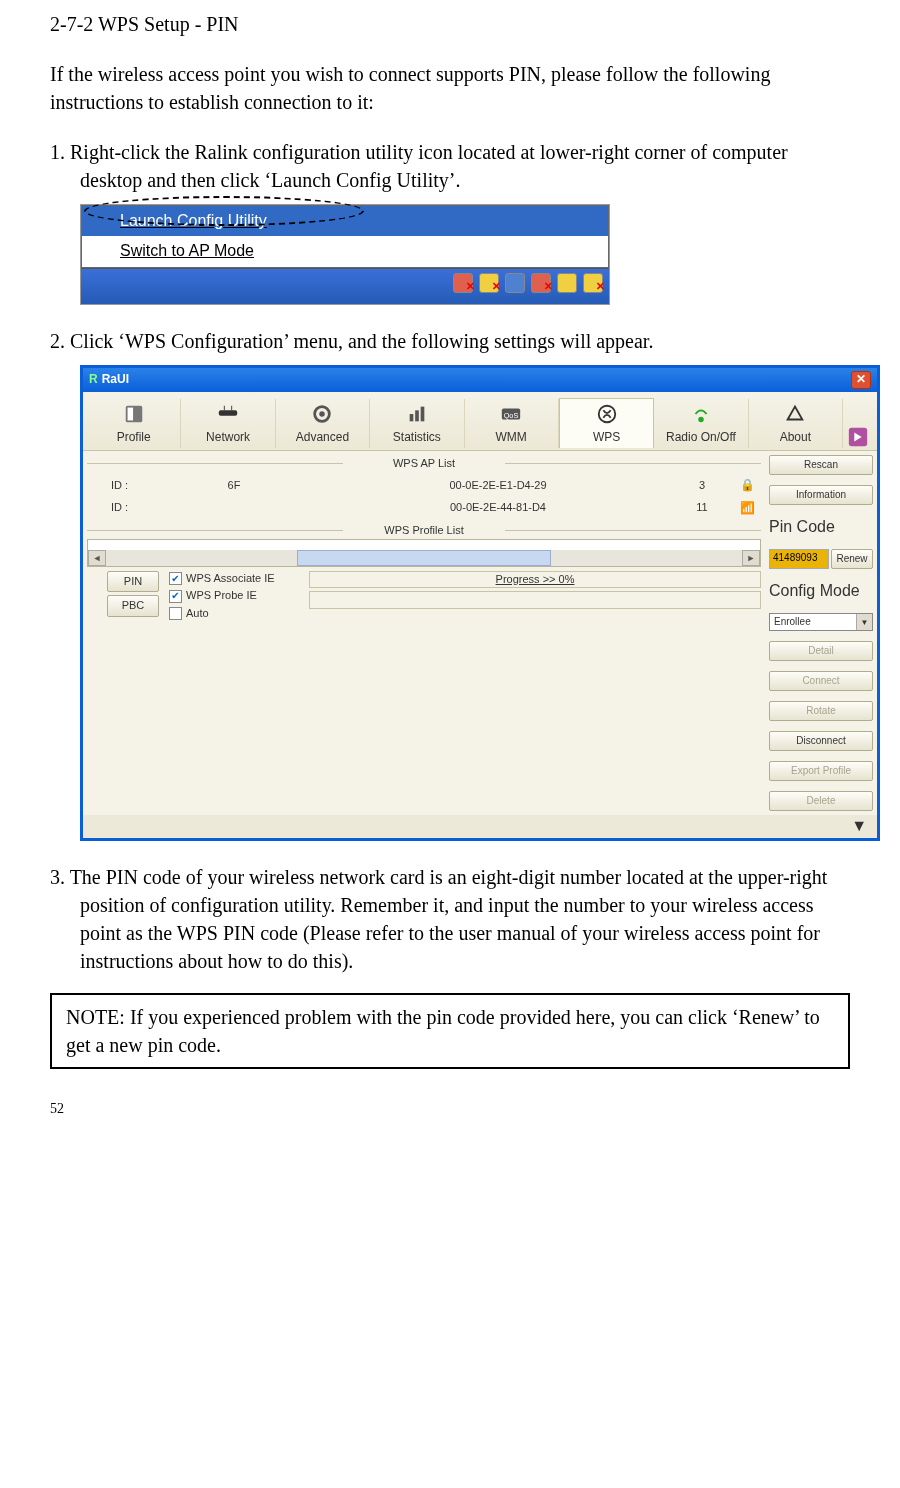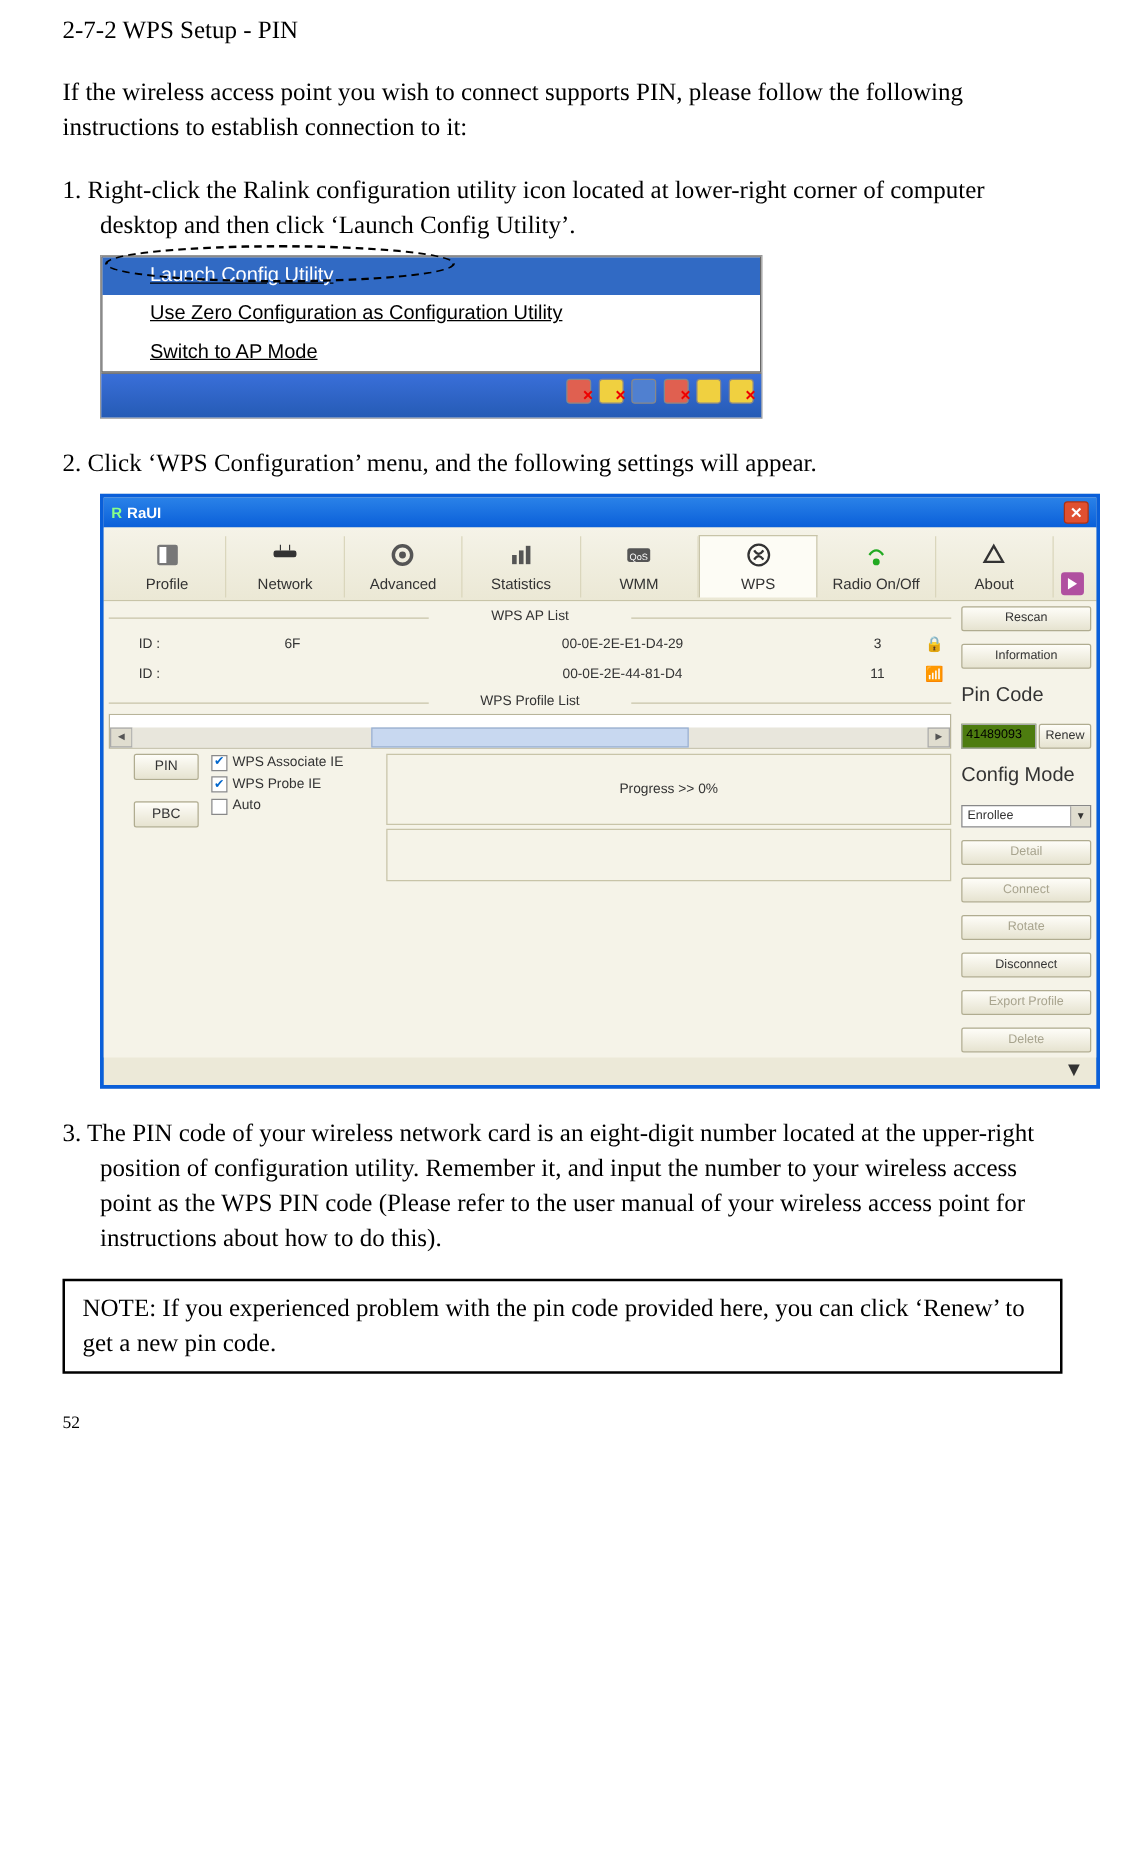--- a/index.html
+++ b/index.html
@@ -170,55 +170,56 @@
       height: 28px;
       background: #fff;
       border: 1px solid #b8b49a;
       display: flex;
       align-items: flex-end;
     }
     .sb-btn { width: 18px; height: 16px; background: #e0ddcf; border: 1px solid #aaa; display: flex; align-items: center; justify-content: center; font-size: 9px; color: #555; }
     .sb-track { flex: 1; height: 16px; background: #e8e6dc; }
     .sb-thumb { width: 40%; height: 100%; margin: 0 auto; background: #c8d8f0; border: 1px solid #9ab0d0; }
     .bottom-row { display: flex; gap: 10px; margin-top: 4px; }
-    .bottom-left { width: 72px; display: flex; flex-direction: column; gap: 17px; padding-left: 20px; }
+    .bottom-left { width: 72px; display: flex; flex-direction: column; gap: 3px; padding-left: 20px; }
     .bottom-mid { width: 130px; display: flex; flex-direction: column; gap: 2px; font-size: 11px; }
     .bottom-right { flex: 1; display: flex; flex-direction: column; gap: 3px; }
     .btn {
       background: linear-gradient(#fefdf8, #e6e3d0);
       border: 1px solid #b0ac90;
       border-radius: 2px;
       font-size: 11px;
       text-align: center;
       padding: 2px 4px;
       color: #333;
     }
     .cbx { display: flex; align-items: center; gap: 4px; }
     .cbx-box { width: 13px; height: 13px; background: #fff; border: 1px solid #888; display: inline-flex; align-items: center; justify-content: center; font-size: 10px; color: #06c; }
     .progress-box {
       border: 1px solid #c8c4a8;
-      padding: 20px 6px;
+      padding: 0 6px;
       font-size: 11px;
       text-align: center;
       background: #f5f3e8;
+      text-decoration: underline;
     }
     .side-btn {
       background: linear-gradient(#fefdf8, #e6e3d0);
       border: 1px solid #b0ac90;
       border-radius: 2px;
       font-size: 10px;
       text-align: center;
       padding: 2px 2px;
       color: #333;
     }
     .side-btn.disabled { color: #a8a48e; }
     .pin-row { display: flex; gap: 2px; }
     .pin-input {
       flex: 1;
-      background: #4d7c0f;
+      background: #eab308;
       border: 1px solid #aaa;
       font-size: 10px;
       padding: 1px 3px;
       color: #000;
     }
     .side-label { font-size: 16px; padding: 1px 0; }
     .select {
       display: flex;
       background: #fff;
       border: 1px solid #888;
@@ -245,21 +246,20 @@
   <span>1.</span>
   <span>Right-click the Ralink configuration utility icon located at lower-right corner of computer desktop and then click ‘Launch Config Utility’.</span>
 </div>
 
 <div class="context-menu-wrap">
   <div class="context-menu">
     <div class="cm-item selected">
       <div class="dashed-oval"></div>
       <span>Launch Config Utility</span>
     </div>
-    <div class="cm-item">Use Zero Configuration as Configuration Utility</div>
     <div class="cm-item">Switch to AP Mode</div>
   </div>
   <div class="taskbar">
     <div class="tray">
       <span class="tray-ico red tray-x"></span>
       <span class="tray-ico tray-x"></span>
       <span class="tray-ico blue"></span>
       <span class="tray-ico red tray-x"></span>
       <span class="tray-ico"></span>
       <span class="tray-ico tray-x"></span>

